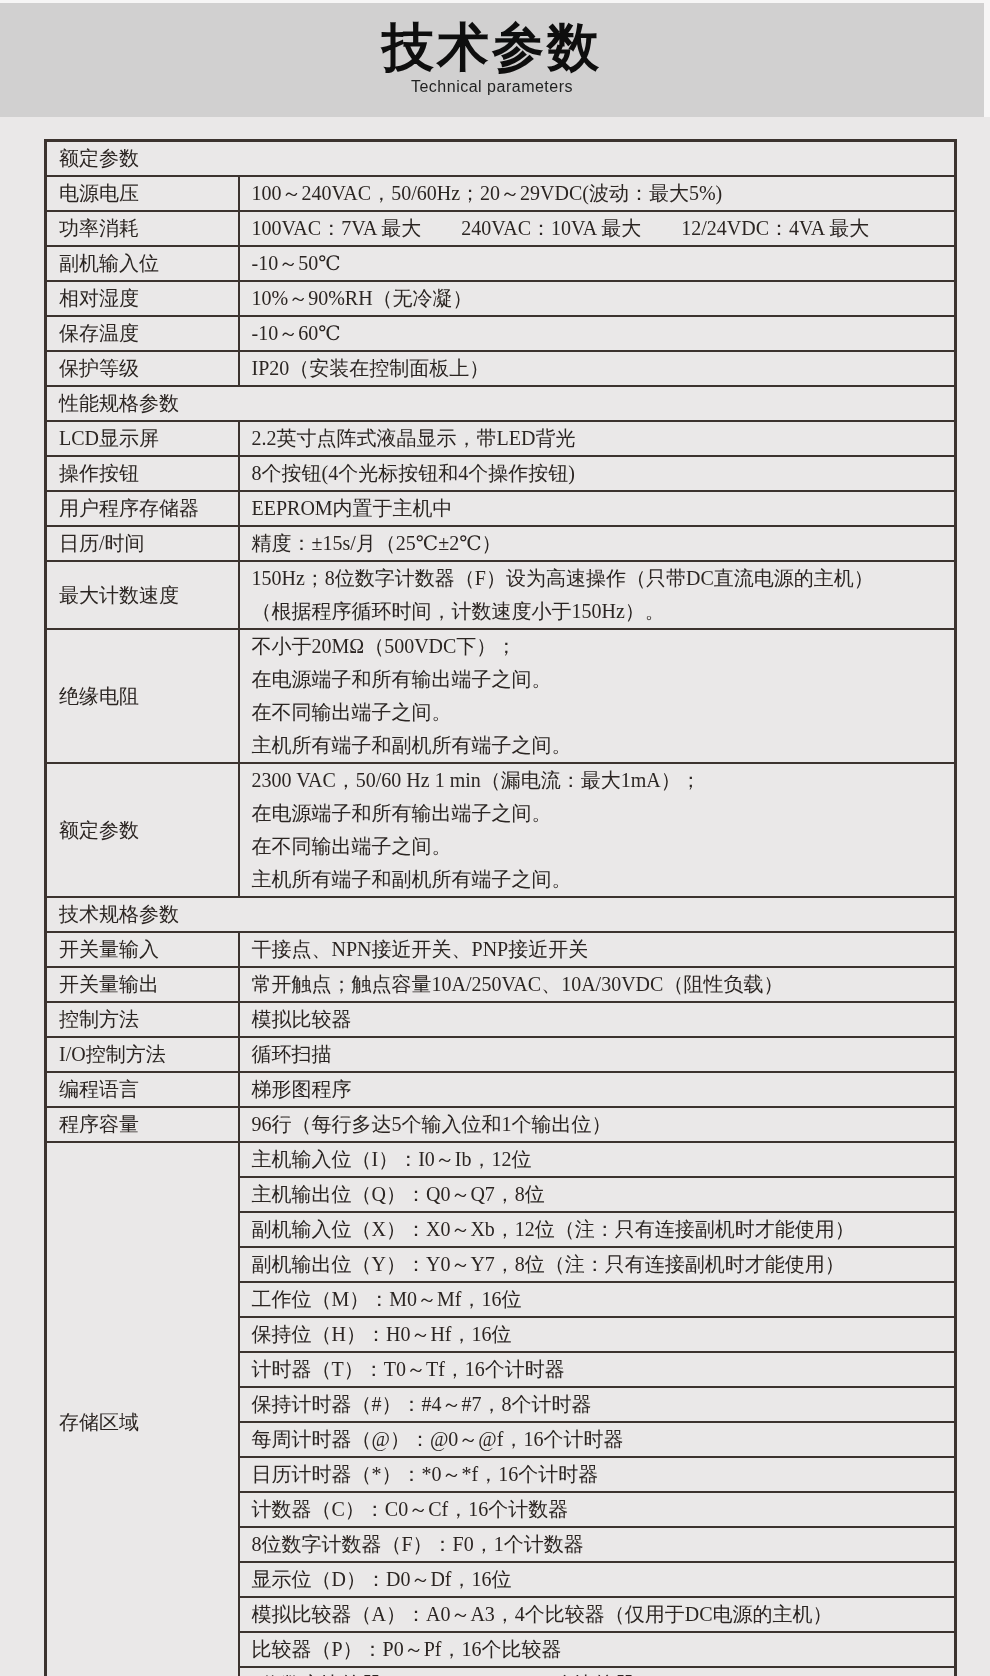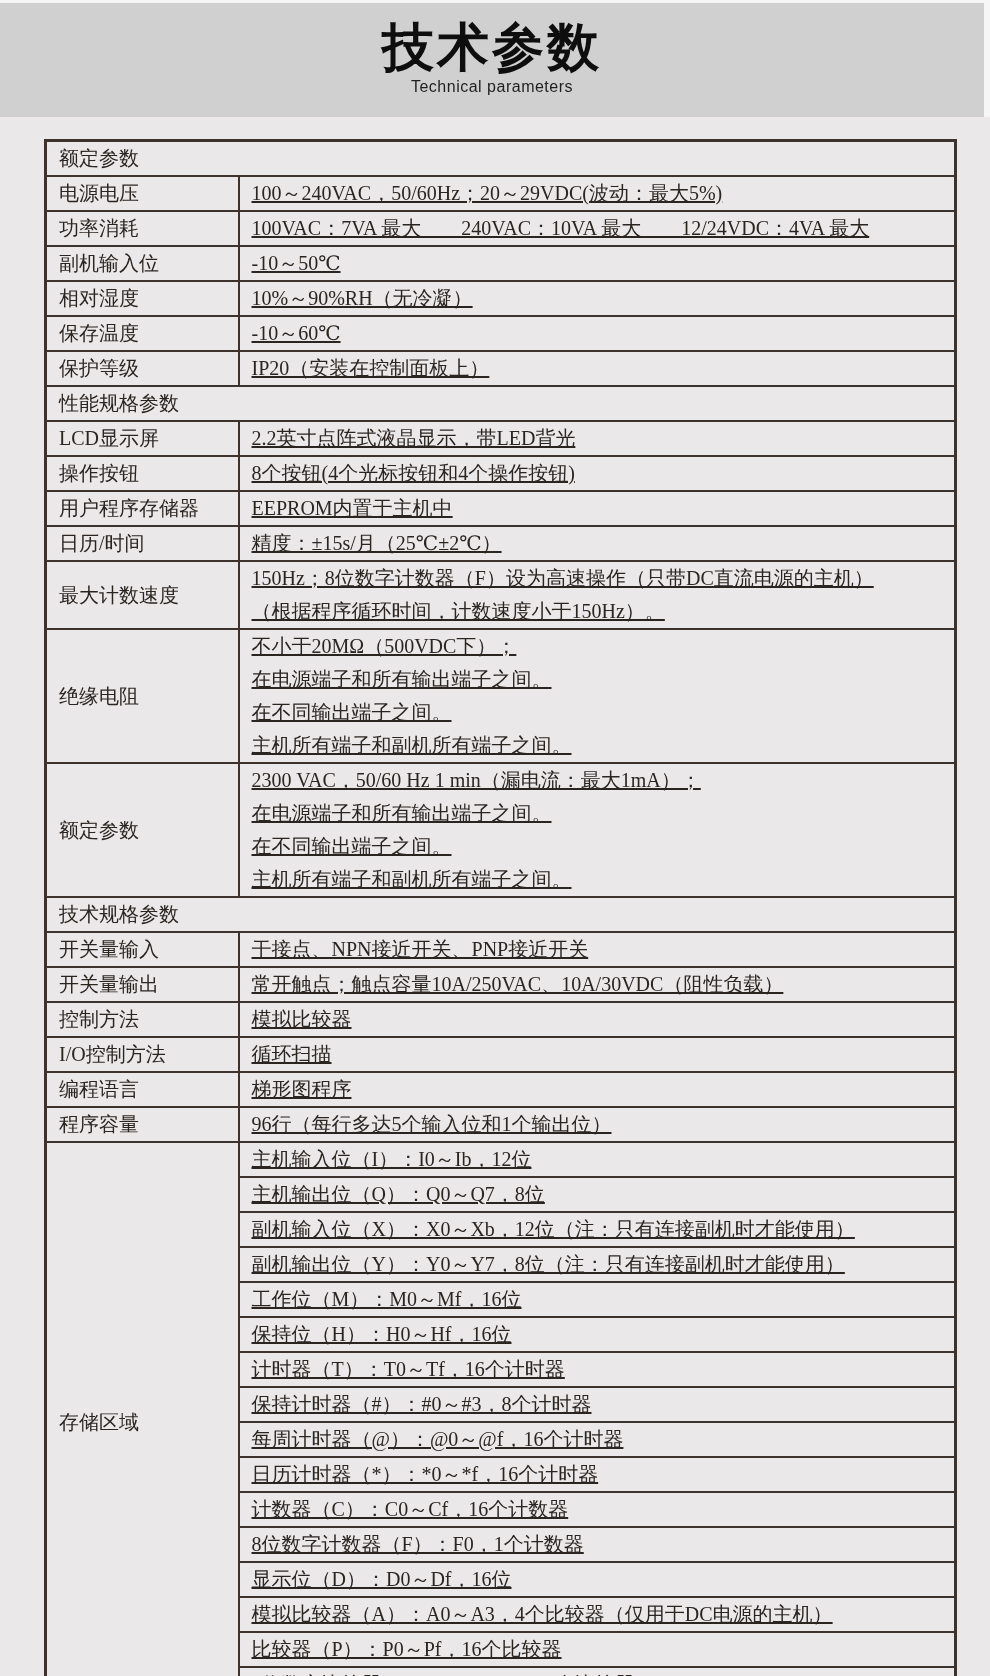--- a/index.html
+++ b/index.html
@@ -34,21 +34,21 @@
   }
   table.spec td{
     border:2px solid #3c332f;
     padding:0 24px 0 12px;
     height:33px;line-height:33px;
     vertical-align:middle;
     overflow:hidden;white-space:nowrap;
   }
   td.sec-td{padding-left:12px;}
   td.lbl{padding-left:12px;margin-top:36px;}
-  td.val{padding-left:13px;text-decoration:underline;}
+  td.val{padding-left:13px;}
   td.top{vertical-align:top;}
   .ln{line-height:33px;white-space:nowrap;}
 </style>
 </head>
 <body>
 
 <div class="canvas">
   <div class="lower-bg"></div>
 
   <div class="title-band">
@@ -180,21 +180,21 @@
       <tr>
           <td class="val">工作位（M）：M0～Mf，16位</td>
         </tr>
       <tr>
           <td class="val">保持位（H）：H0～Hf，16位</td>
         </tr>
       <tr>
           <td class="val">计时器（T）：T0～Tf，16个计时器</td>
         </tr>
       <tr>
-          <td class="val">保持计时器（#）：#0～#3，8个计时器</td>
+          <td class="val">保持计时器（#）：#4～#7，8个计时器</td>
         </tr>
       <tr>
           <td class="val">每周计时器（@）：@0～@f，16个计时器</td>
         </tr>
       <tr>
           <td class="val">日历计时器（*）：*0～*f，16个计时器</td>
         </tr>
       <tr>
           <td class="val">计数器（C）：C0～Cf，16个计数器</td>
         </tr>

